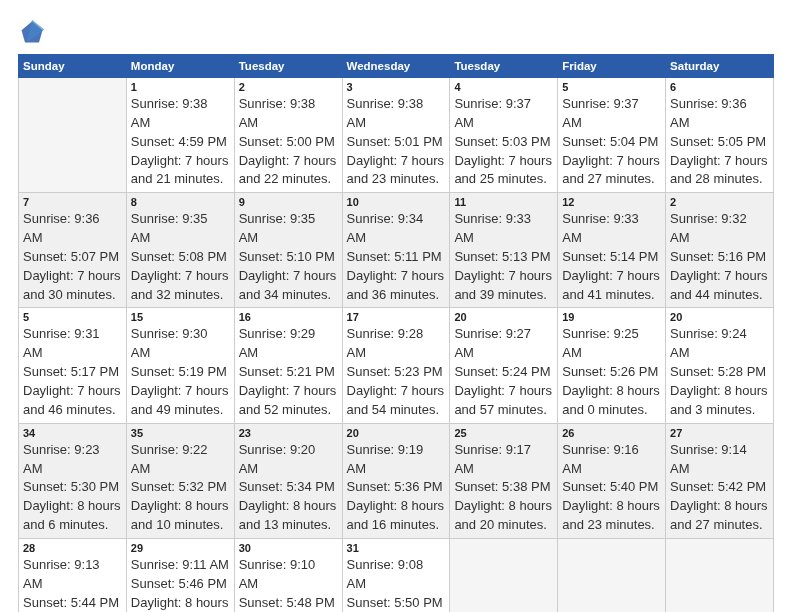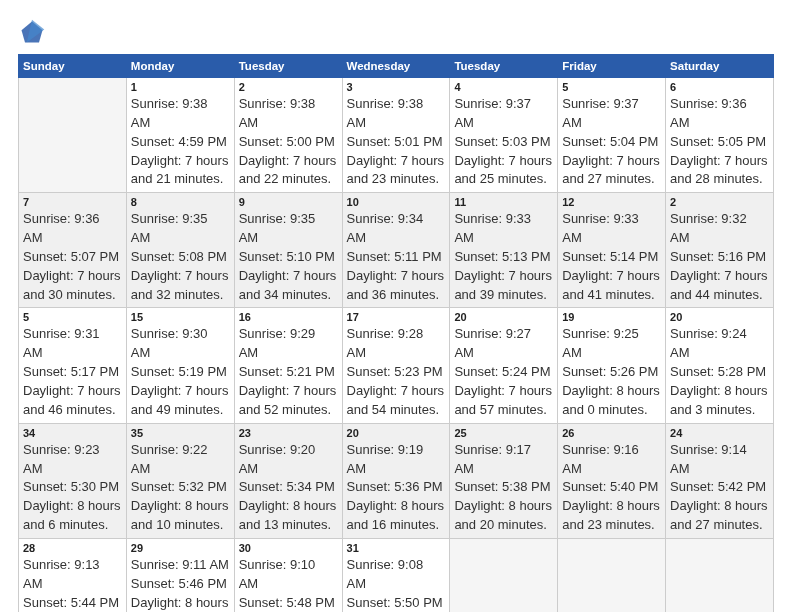--- a/index.html
+++ b/index.html
@@ -235,21 +235,21 @@
           </td>
           <td>
             <span class="day-num">25</span>
             <div class="day-info">Sunrise: 9:17 AM<br>Sunset: 5:38 PM<br>Daylight: 8 hours and 20 minutes.</div>
           </td>
           <td>
             <span class="day-num">26</span>
             <div class="day-info">Sunrise: 9:16 AM<br>Sunset: 5:40 PM<br>Daylight: 8 hours and 23 minutes.</div>
           </td>
           <td>
-            <span class="day-num">24</span>
+            <span class="day-num">27</span>
             <div class="day-info">Sunrise: 9:14 AM<br>Sunset: 5:42 PM<br>Daylight: 8 hours and 27 minutes.</div>
           </td>
         </tr>
         <tr>
           <td>
             <span class="day-num">28</span>
             <div class="day-info">Sunrise: 9:13 AM<br>Sunset: 5:44 PM<br>Daylight: 8 hours and 30 minutes.</div>
           </td>
           <td>
             <span class="day-num">29</span>

